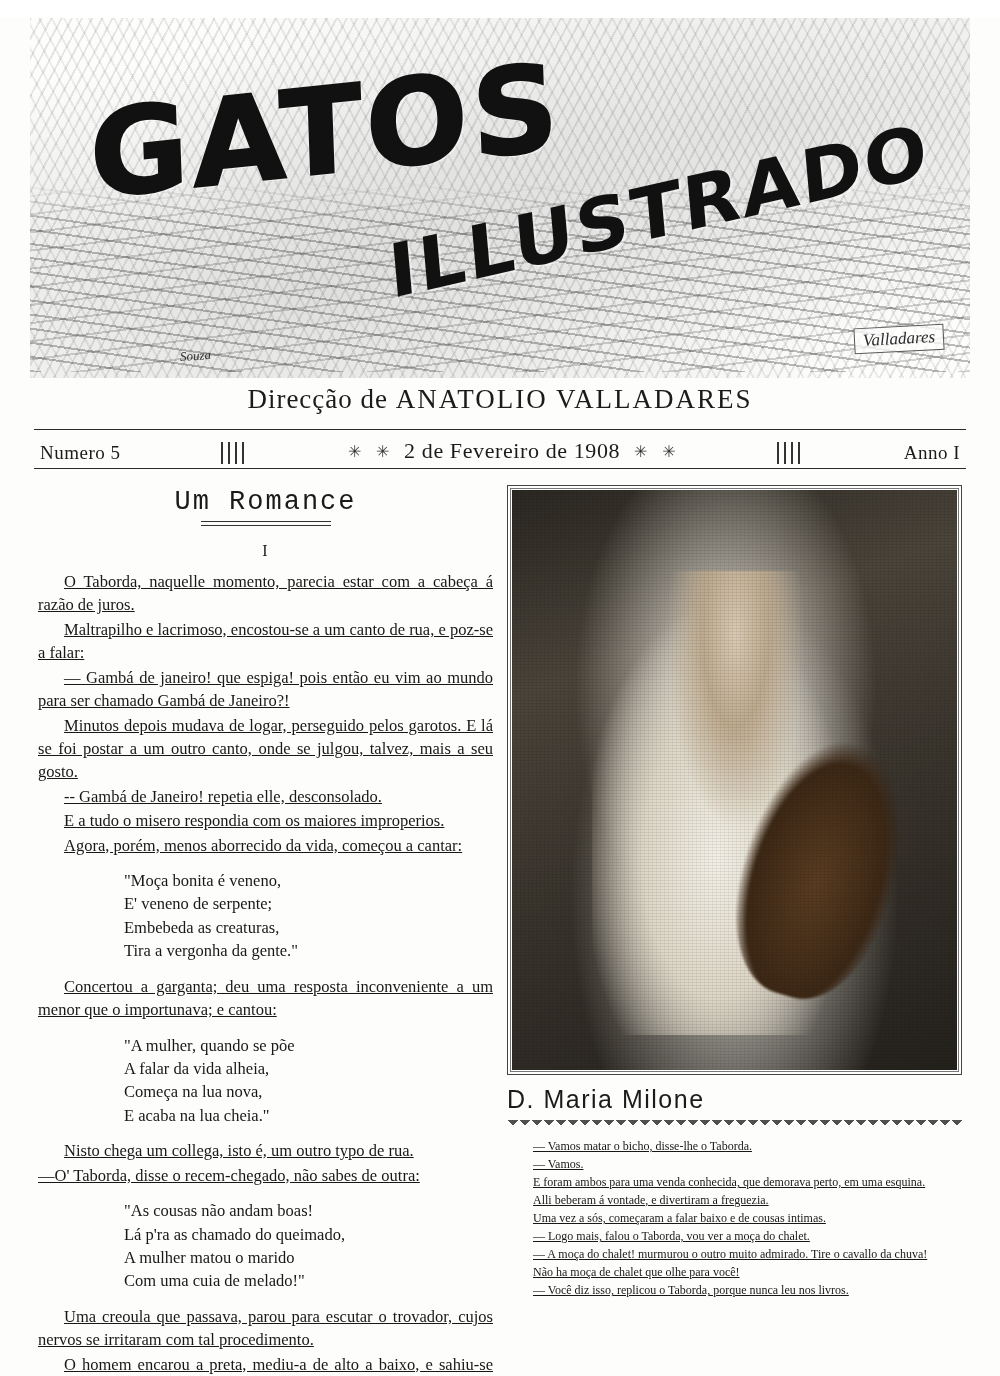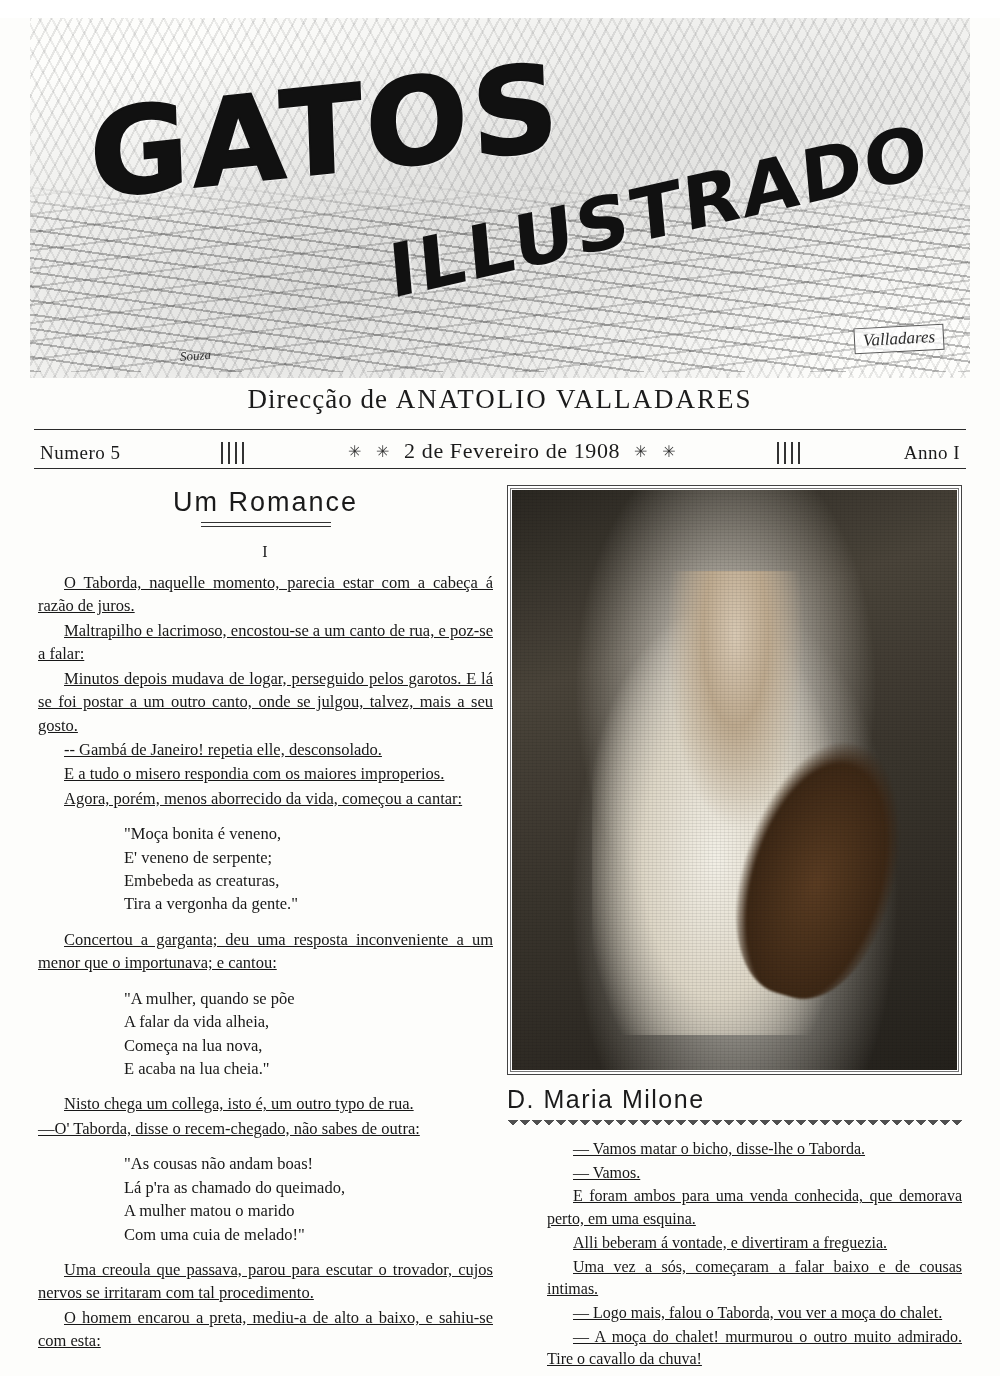--- a/index.html
+++ b/index.html
@@ -156,21 +156,21 @@
   .content {
     display: flex;
     margin: 16px 38px 0 38px;
     gap: 14px;
   }
   .col-left { width: 466px; }
   .col-right { width: 466px; position: relative; }
 
   .article-title {
     text-align: center;
-    font-family: Liberation Sans, sans-serif;
+    font-family: Liberation Mono, monospace;
     font-size: 27px;
     letter-spacing: 2px;
     color: #1a1a1a;
     margin: 2px 0 4px 0;
   }
   .title-underline {
     width: 130px;
     margin: 0 auto 16px auto;
     border-top: 1px solid #333;
     border-bottom: 1px solid #333;
@@ -265,21 +265,21 @@
     margin: 10px 0 6px 0;
   }
   .zigzag {
     height: 10px;
     background:
       linear-gradient(135deg, #333 25%, transparent 25%) -6px 0/12px 10px,
       linear-gradient(225deg, #333 25%, transparent 25%) -6px 0/12px 10px;
     opacity: 0.85;
     margin-bottom: 8px;
   }
-  .right-text p.body { font-size: 16px; margin-left: 40px; }
+  .right-text p.body { font-size: 12px; }
 </style>
 </head>
 <body>
 
 <div class="page">
 
   <div class="masthead">
     <div class="masthead-art"></div>
     <div class="masthead-waves"></div>
     <div class="masthead-title">GATOS</div>
@@ -313,20 +313,21 @@
 
   <div class="content">
 
     <div class="col-left">
       <div class="article-title">Um Romance</div>
       <div class="title-underline"></div>
       <div class="section-num">I</div>
 
       <p class="body">O Taborda, naquelle momento, parecia estar com a cabeça á razão de juros.</p>
       <p class="body">Maltrapilho e lacrimoso, encostou-se a um canto de rua, e poz-se a falar:</p>
+      <p class="body">— Gambá de janeiro! que espiga! pois então eu vim ao mundo para ser chamado Gambá de Janeiro?!</p>
       <p class="body">Minutos depois mudava de logar, perseguido pelos garotos. E lá se foi postar a um outro canto, onde se julgou, talvez, mais a seu gosto.</p>
       <p class="body">-- Gambá de Janeiro! repetia elle, desconsolado.</p>
       <p class="body">E a tudo o misero respondia com os maiores improperios.</p>
       <p class="body">Agora, porém, menos aborrecido da vida, começou a cantar:</p>
 
       <div class="verse">
         <div>"Moça bonita é veneno,</div>
         <div>E' veneno de serpente;</div>
         <div>Embebeda as creaturas,</div>
         <div>Tira a vergonha da gente."</div>

